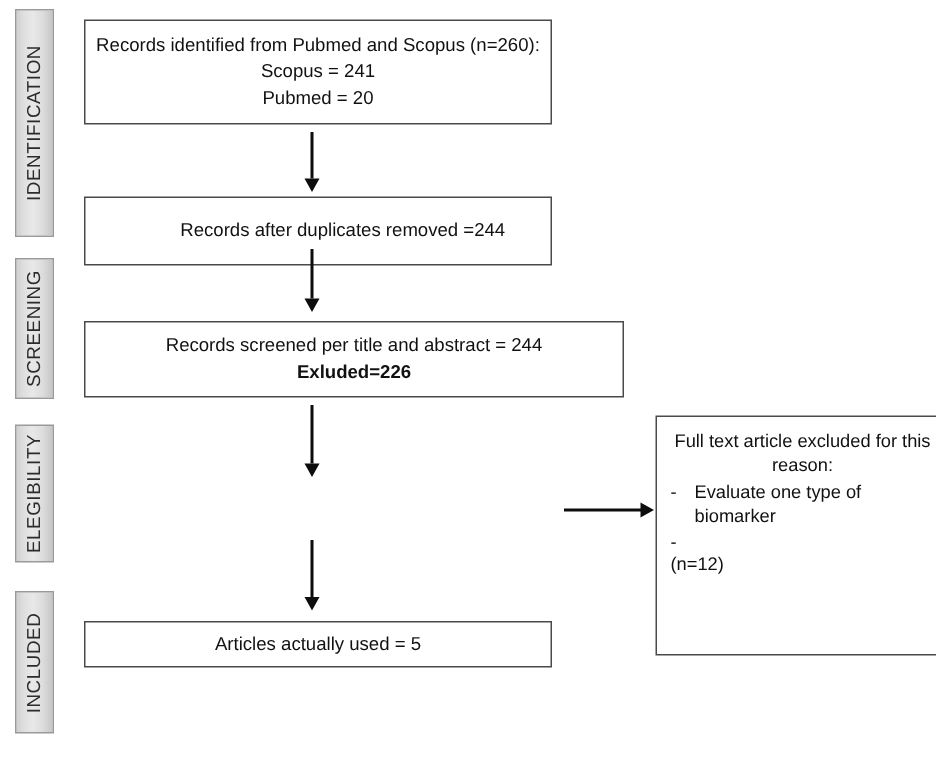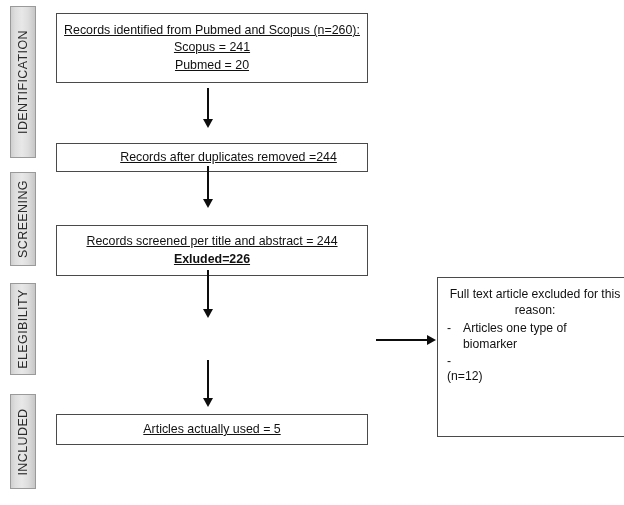--- a/index.html
+++ b/index.html
@@ -48,21 +48,20 @@
     background: #ffffff;
     display: flex;
     flex-direction: column;
     align-items: center;
     justify-content: center;
     text-align: center;
     font-size: 12.4px;
     line-height: 1.38;
     color: #111111;
     padding: 3px 6px;
-    text-decoration: underline;
   }
   .flow-box .line {
     display: block;
     white-space: nowrap;
   }
   .flow-box .line.bold {
     font-weight: bold;
   }
 
   
@@ -172,30 +171,30 @@
     <span class="line">Records identified from Pubmed and Scopus (n=260):</span>
     <span class="line">Scopus = 241</span>
     <span class="line">Pubmed = 20</span>
   </div>
 
   <div class="arrow-v" style="left:196px; top:88px; width:24px; height:40px;">
     <span class="shaft" style="height:31px;"></span>
     <span class="head"></span>
   </div>
 
-  <div class="flow-box" style="left:56px; top:143px; width:312px; height:29px;padding-left:39px;">
+  <div class="flow-box" style="left:56px; top:131px; width:312px; height:46px;padding-left:39px;">
     <span class="line">Records after duplicates removed =244</span>
   </div>
 
   <div class="arrow-v" style="left:196px; top:166px; width:24px; height:42px;">
     <span class="shaft" style="height:33px;"></span>
     <span class="head"></span>
   </div>
 
-  <div class="flow-box" style="left:56px; top:214px; width:312px; height:51px;margin-top:11px;">
+  <div class="flow-box" style="left:56px; top:214px; width:360px; height:51px;">
     <span class="line">Records screened per title and abstract = 244</span>
     <span class="line bold">Exluded=226</span>
   </div>
 
   <div class="arrow-v" style="left:196px; top:270px; width:24px; height:48px;">
     <span class="shaft" style="height:39px;"></span>
     <span class="head"></span>
   </div>
 
 
@@ -211,21 +210,21 @@
 
   <div class="flow-box" style="left:56px; top:414px; width:312px; height:31px;">
     <span class="line">Articles actually used = 5</span>
   </div>
 
   <div class="excl-box" style="left:437px; top:277px; width:196px; height:160px;">
     <span class="excl-head">Full text article excluded for this reason:</span>
     <ul class="excl-list">
       <li>
         <span class="dash">-</span>
-        <span>Articles one type of biomarker</span>
+        <span>Evaluate one type of biomarker</span>
       </li>
       <li>
         <span class="dash">-</span>
       </li>
     </ul>
     <span class="excl-foot">(n=12)</span>
   </div>
 
 </div>
 

